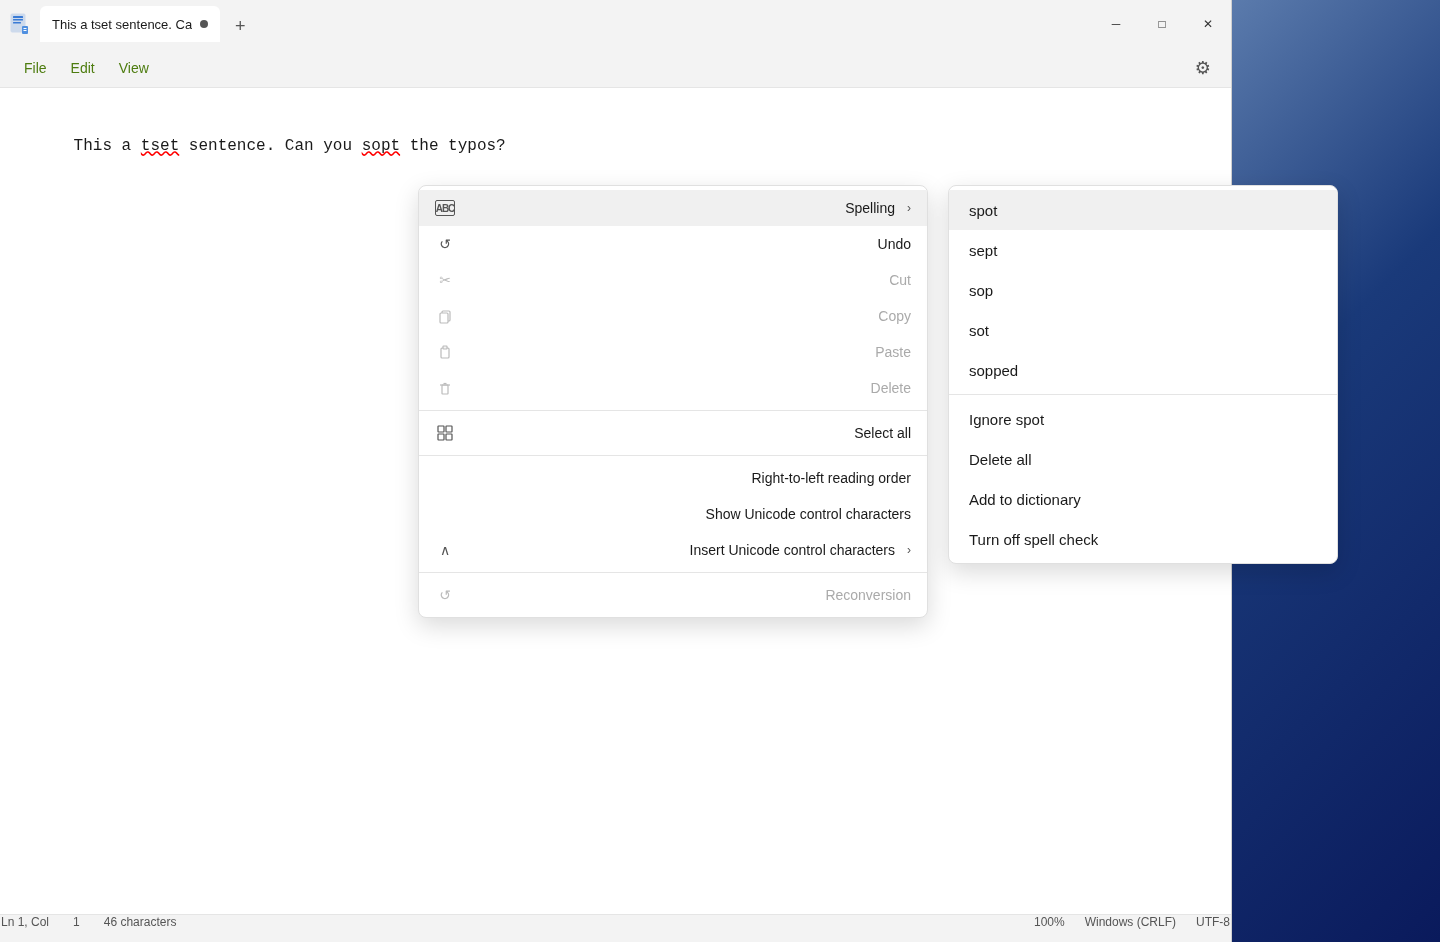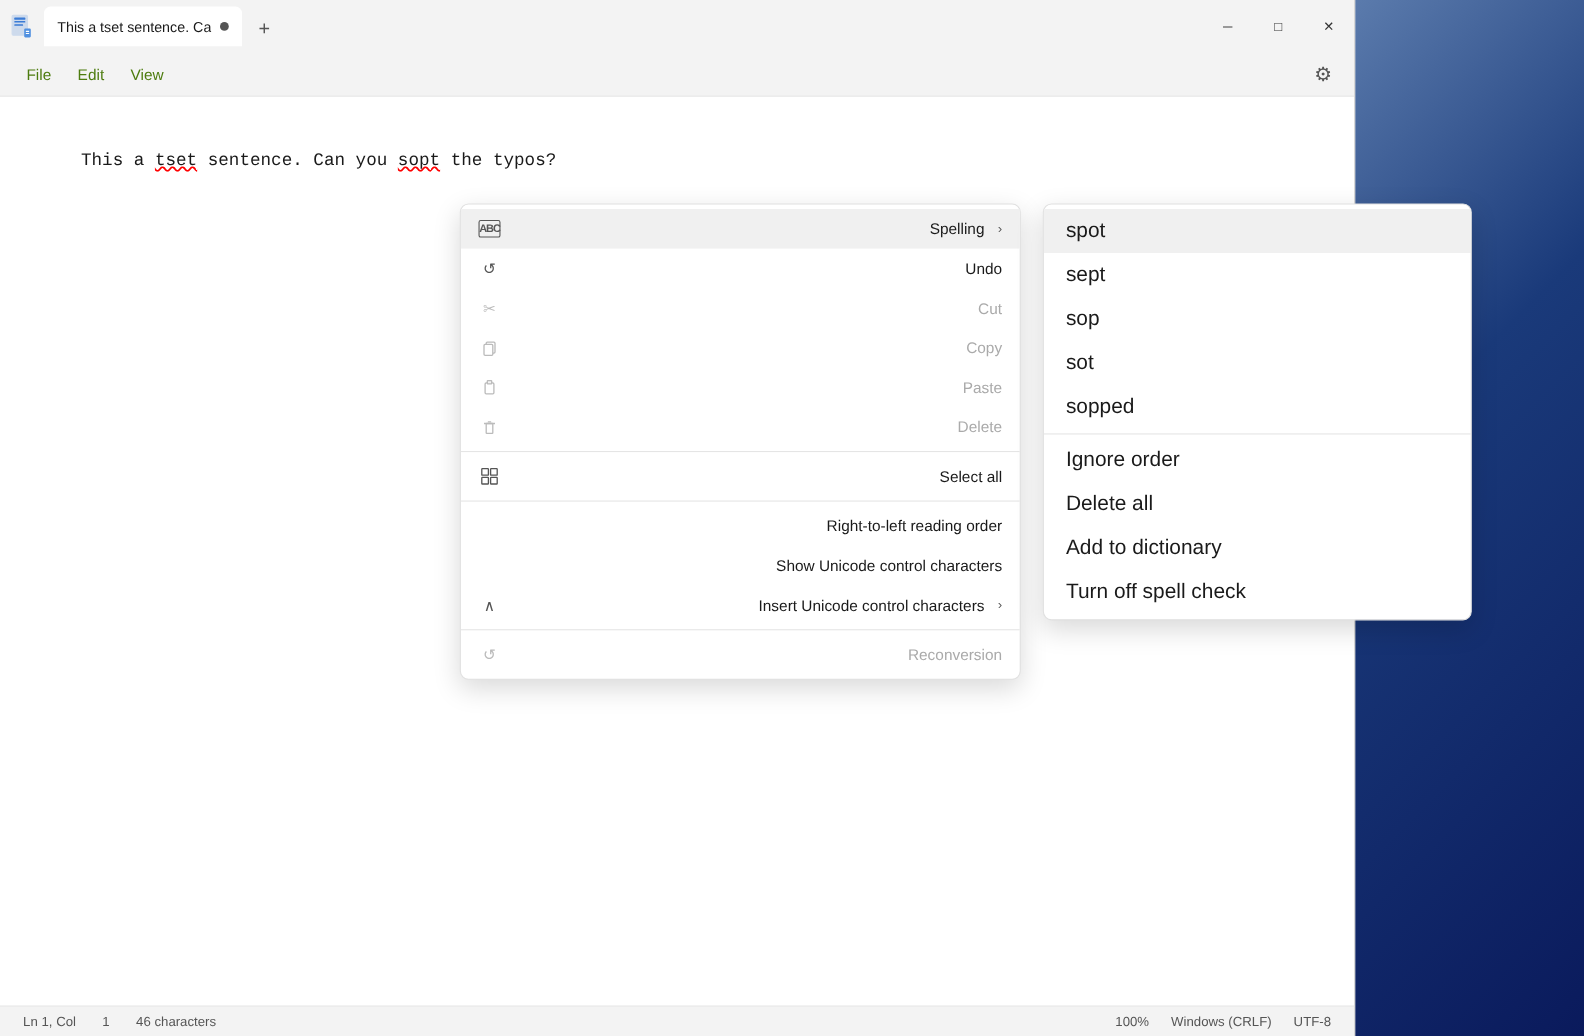--- a/index.html
+++ b/index.html
@@ -164,22 +164,22 @@
       text-decoration: underline wavy red;
       text-decoration-skip-ink: none;
       margin-top: 48px;
     }
 
     
     .status-bar {
       height: 28px;
       background: #f3f3f3;
       display: flex;
-      align-items: center;
-      padding: 0 21px;
+      align-items: flex-start;
+      padding: 0 1px;
       font-size: 12px;
       color: #555;
       gap: 24px;
       border-top: 1px solid #e5e5e5;
       flex-shrink: 0;
     }
 
     .status-bar-right {
       margin-left: auto;
       display: flex;
@@ -264,21 +264,21 @@
       box-shadow: 0 8px 24px rgba(0,0,0,0.15);
       z-index: 101;
       padding: 4px 0;
     }
 
     .spelling-submenu-item {
       display: flex;
       align-items: center;
       height: 40px;
       padding: 0 20px;
-      font-size: 19px;
+      font-size: 15px;
       color: #1a1a1a;
       cursor: pointer;
     }
 
     .spelling-submenu-item.highlighted {
       background: #f0f0f0;
     }
 
     .spelling-submenu-separator {
       height: 1px;
@@ -480,21 +480,21 @@
   <div class="spelling-submenu-item">
     <span>sot</span>
   </div>
   <div class="spelling-submenu-item">
     <span>sopped</span>
   </div>
 
   <div class="spelling-submenu-separator"></div>
 
   <div class="spelling-submenu-item">
-    <span>Ignore order</span>
+    <span>Ignore spot</span>
   </div>
   <div class="spelling-submenu-item">
     <span>Delete all</span>
   </div>
   <div class="spelling-submenu-item">
     <span>Add to dictionary</span>
   </div>
   <div class="spelling-submenu-item">
     <span>Turn off spell check</span>
   </div>

